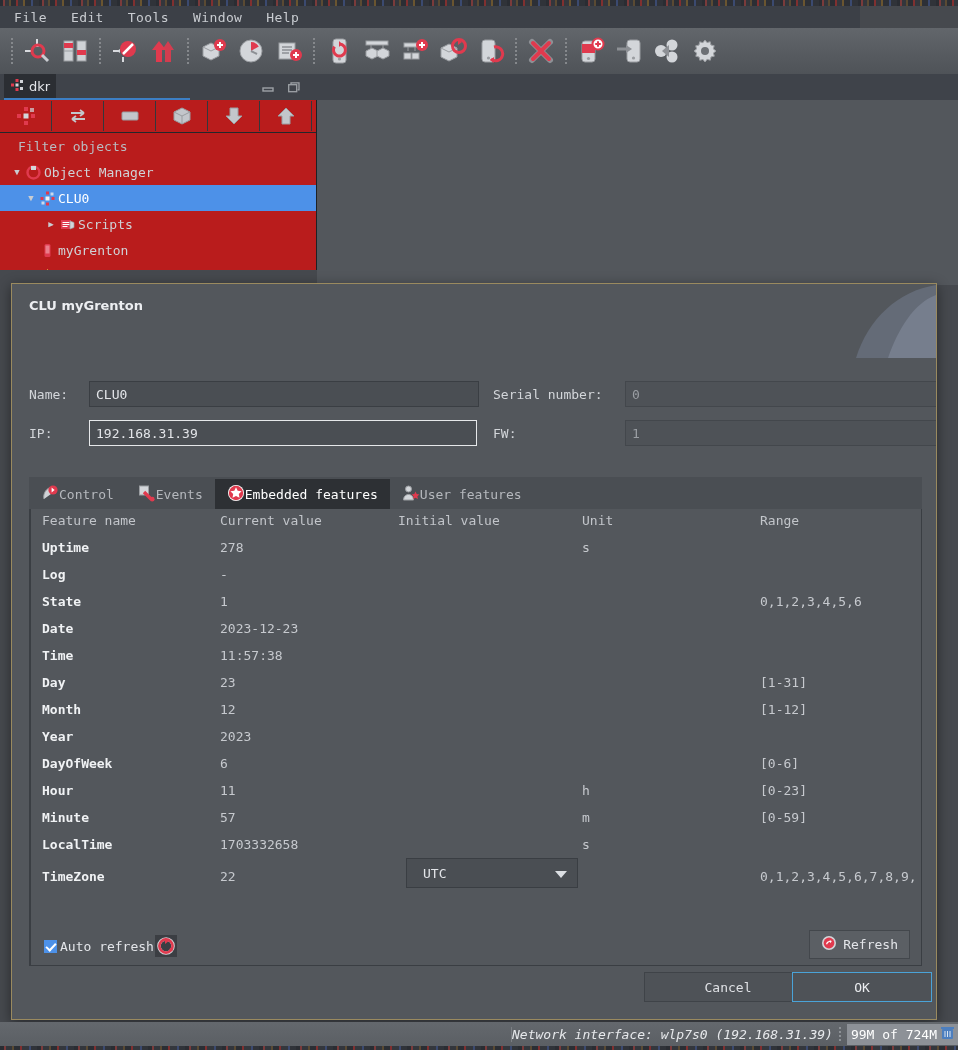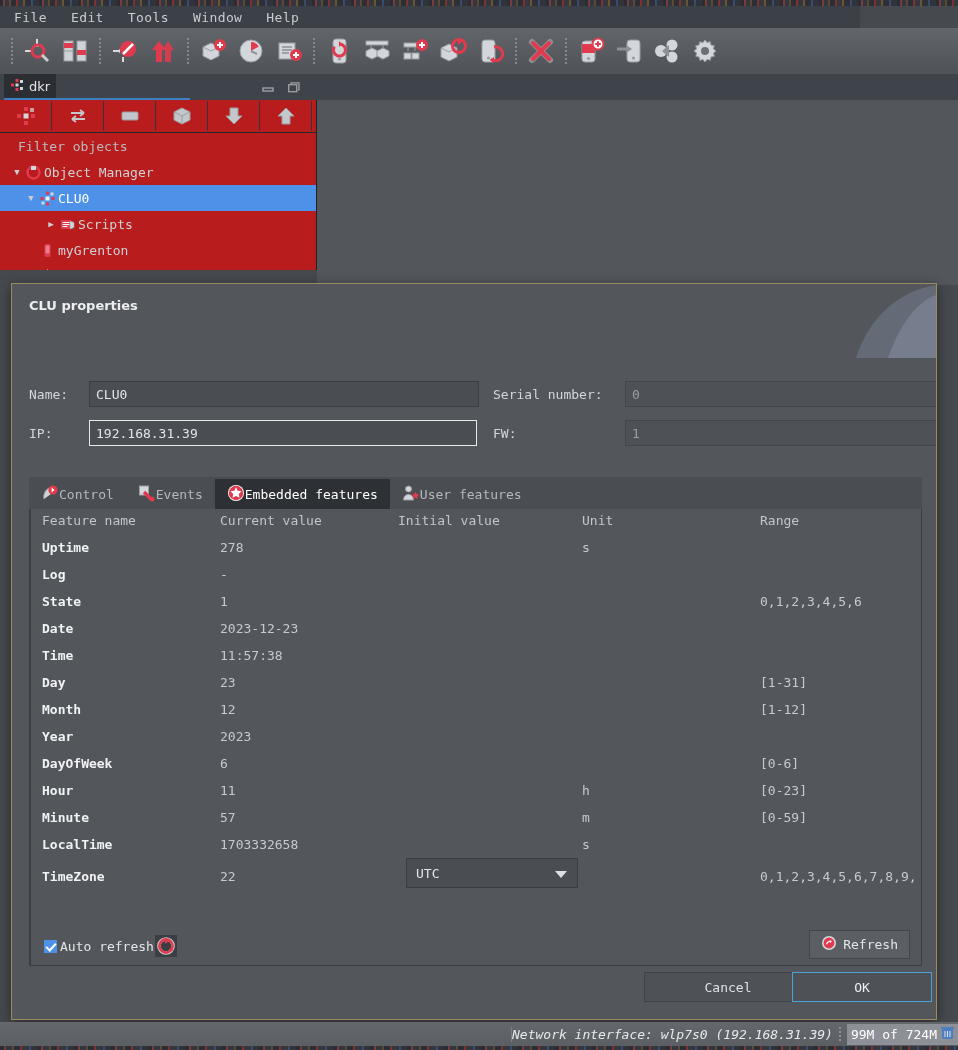--- a/index.html
+++ b/index.html
@@ -104,21 +104,21 @@
   .thead .c{color:#c2c5ca;}
   .c{position:absolute;top:4px;font-size:13px;white-space:nowrap;}
   .c-name{left:11px;color:#f0f2f4;font-weight:bold;}
   .thead .c-name{font-weight:normal;}
   .c-cur{left:189px;color:#c6c9ce;}
   .c-init{left:367px;color:#c6c9ce;}
   .c-unit{left:551px;color:#c6c9ce;}
   .c-range{left:729px;color:#c6c9ce;}
   #tz-select{position:absolute;left:375px;top:-2px;width:172px;height:30px;background:#4a4e53;
      border:1px solid #3a3e43;box-sizing:border-box;color:#e3e5e9;font-size:13px;
-     display:flex;align-items:center;padding:0 9px;cursor:pointer;}
+     display:flex;align-items:center;padding:0 16px;cursor:pointer;}
   #tz-arrow{position:absolute;right:10px;top:12px;width:0;height:0;
      border-left:6px solid transparent;border-right:6px solid transparent;border-top:7px solid #dcdfe3;}
 
   
   #refresh-bar{position:absolute;left:17px;top:640px;width:893px;height:42px;background:#53575c;
      border-left:2px solid #3a3e43;border-right:1px solid #3a3e43;border-bottom:1px solid #3a3e43;box-sizing:border-box;}
   #auto-refresh{position:absolute;left:13px;top:11px;display:flex;align-items:center;cursor:pointer;}
   .chk{width:13px;height:13px;background:#4d91e8;border:1px solid #4d91e8;box-sizing:border-box;
      position:relative;flex:0 0 13px;}
   .chk:after{content:"";position:absolute;left:3px;top:0px;width:4px;height:8px;
@@ -461,21 +461,21 @@
 
   <div id="dialog">
 
     <div id="dialog-deco">
       <svg width="110" height="73" viewBox="0 0 110 73">
         <path d="M110 0v73H30C42 34 72 6 110 0z" fill="#6a7180" opacity="0.75"></path>
         <path d="M110 10v63H62C72 44 88 18 110 10z" fill="#7c8494" opacity="0.75"></path>
       </svg>
     </div>
 
-    <div id="dialog-title">CLU properties</div>
+    <div id="dialog-title">CLU myGrenton</div>
 
     <div class="frow" style="left:17px;top:97px;">
       <span class="flabel" style="width:60px;">Name:</span>
       <input class="finput" style="width: 390px; margin-left: 0px;" value="CLU0">
     </div>
 
     <div class="frow" style="left:481px;top:97px;">
       <span class="flabel" style="width:132px;">Serial number:</span>
       <input class="finput disabled" style="width: 318px;" readonly="" value="0">
     </div>

